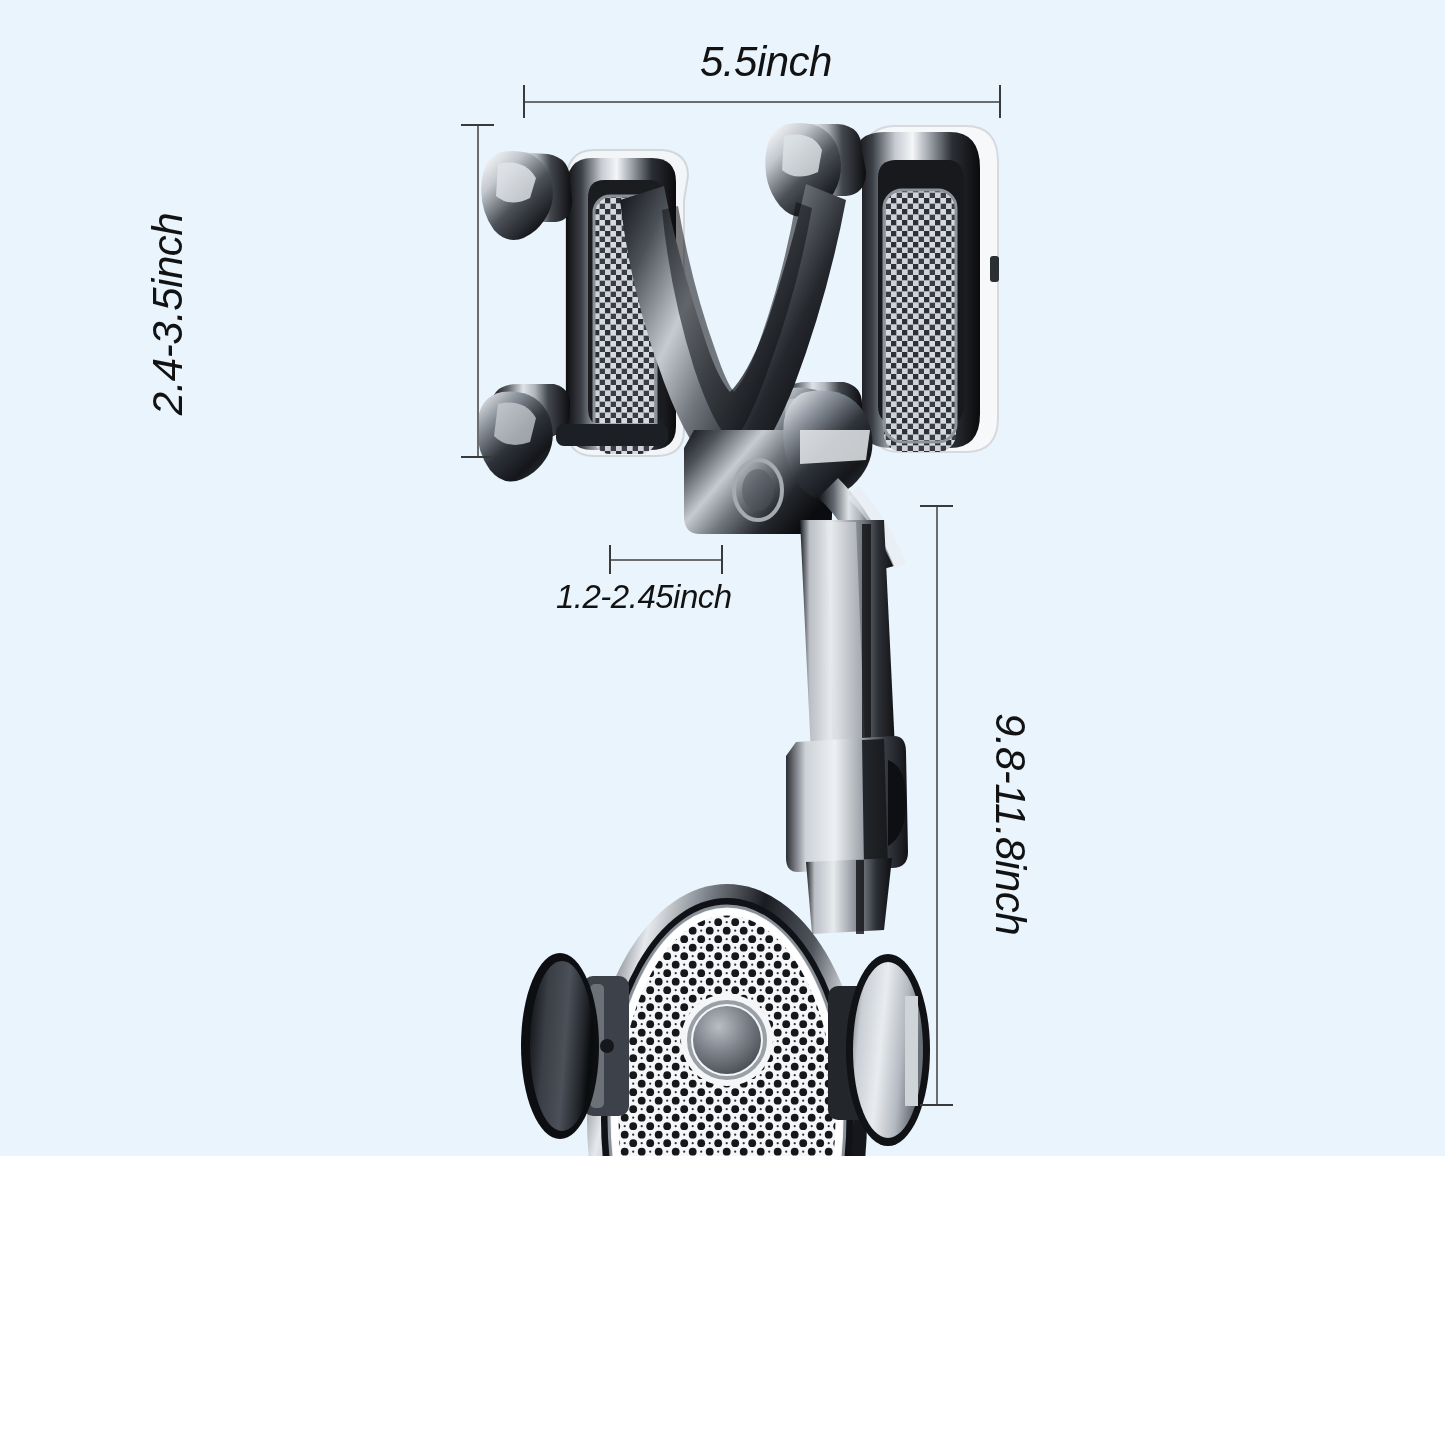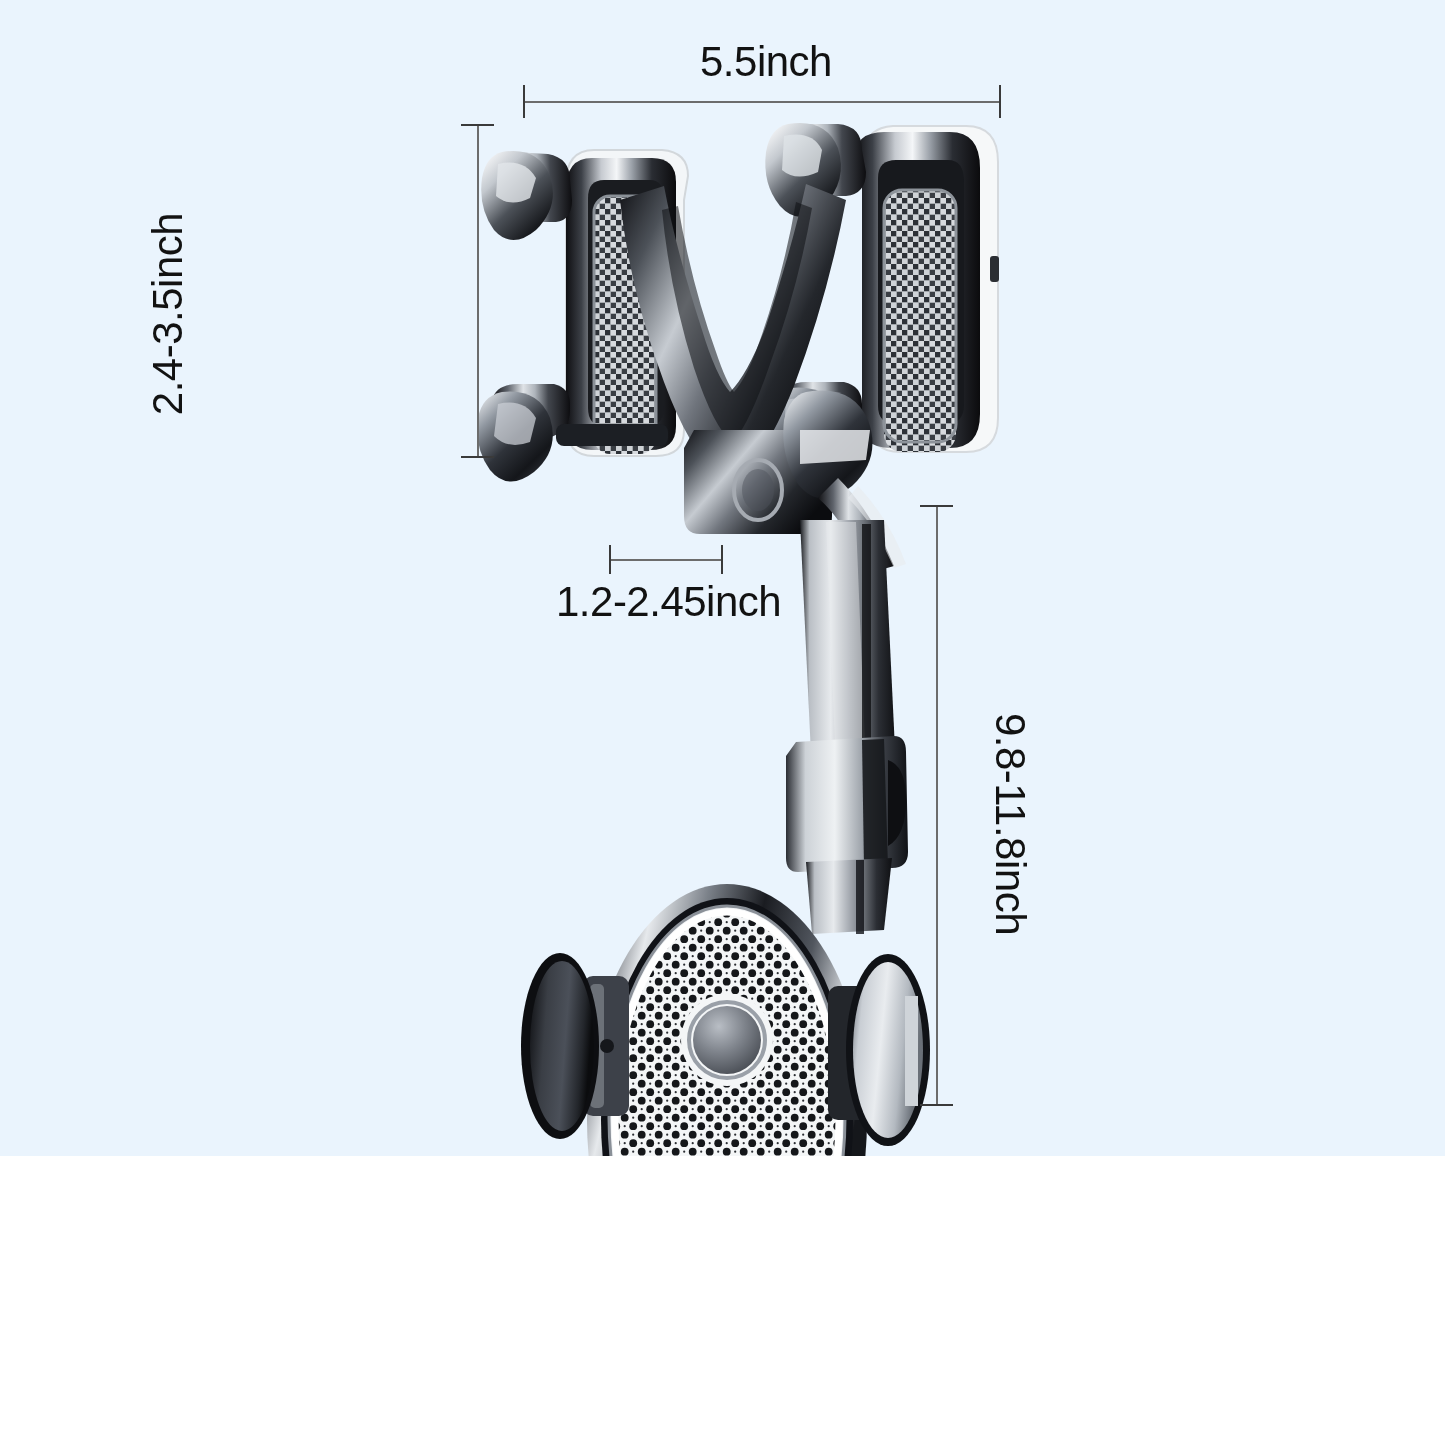--- a/index.html
+++ b/index.html
@@ -6,20 +6,21 @@
     margin: 0; padding: 0;
     background: #ffffff;
   }
   #stage {
     position: relative;
     width: 1445px;
     height: 1156px;
     background: #eaf4fd;
     overflow: hidden;
     font-family: "Liberation Sans", sans-serif;
+    font-style: italic;
   }
 
   
   .dim-label {
     position: absolute;
     color: #121212;
     font-family: "Liberation Sans", sans-serif;
     font-weight: 400;
     white-space: nowrap;
     letter-spacing: -0.5px;
@@ -364,21 +365,21 @@
 
   <div>
     <div class="dim-label" style="left:-12px; top:290px; width:360px; text-align:center;
                 font-size:42px; transform:rotate(-90deg); transform-origin:center;">2.4-3.5inch</div>
     <div class="dim-line v" style="left:477px; top:124px; height:334px;"></div>
     <div class="tick h" style="left:461px; top:124px; width:33px;"></div>
     <div class="tick h" style="left:461px; top:456px; width:33px;"></div>
   </div>
 
   <div>
-    <div class="dim-label" style="left:556px; top:578px; font-size:42px;">1.2-2.45inch</div>
+    <div class="dim-label" style="left:556px; top:578px; font-size:33px;">1.2-2.45inch</div>
     <div class="dim-line h" style="left:609px; top:559px; width:114px;"></div>
     <div class="tick v" style="left:609px; top:545px; height:29px;"></div>
     <div class="tick v" style="left:721px; top:545px; height:29px;"></div>
   </div>
 
   <div>
     <div class="dim-label" style="left:790px; top:800px; width:440px; text-align:center;
                 font-size:42px; transform:rotate(90deg); transform-origin:center;">9.8-11.8inch</div>
     <div class="dim-line v" style="left:936px; top:505px; height:601px;"></div>
     <div class="tick h" style="left:920px; top:505px; width:33px;"></div>

